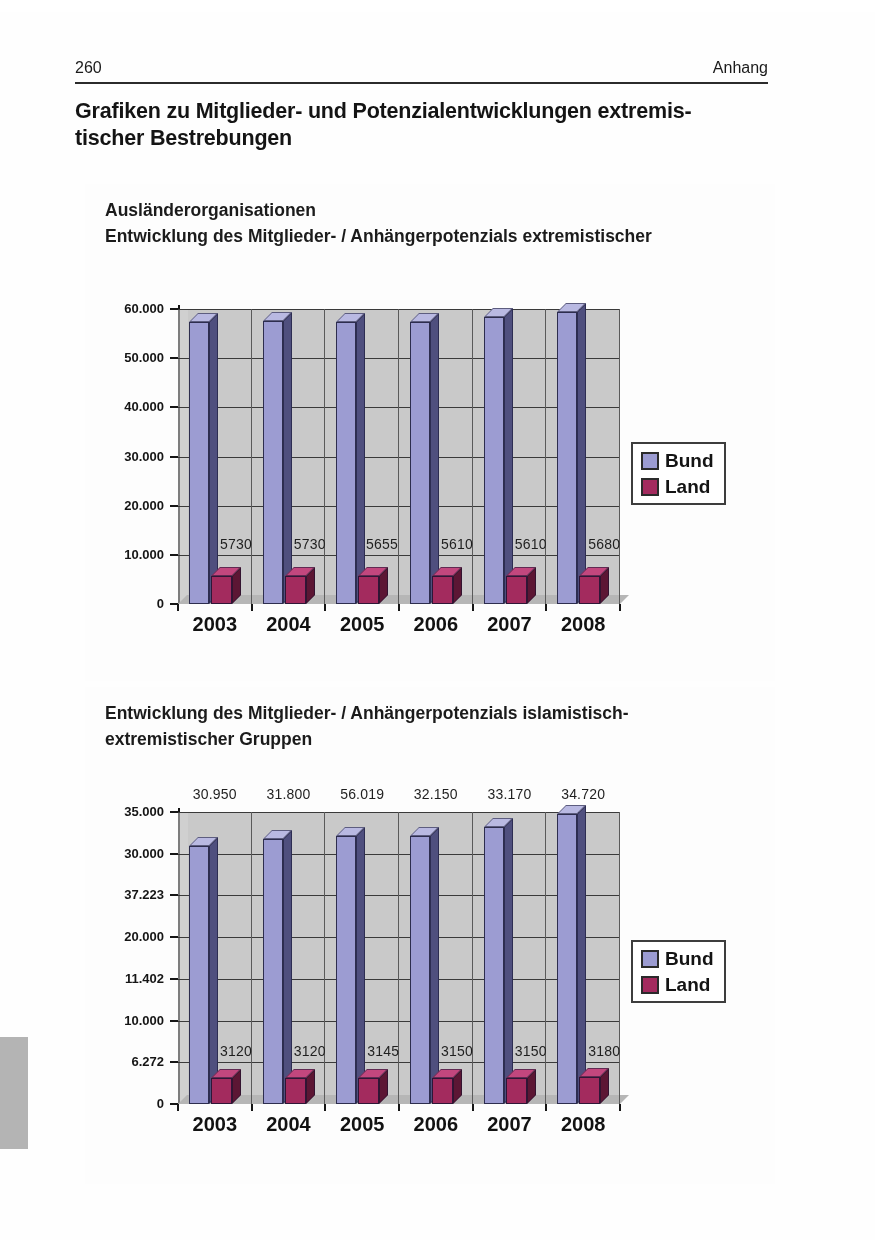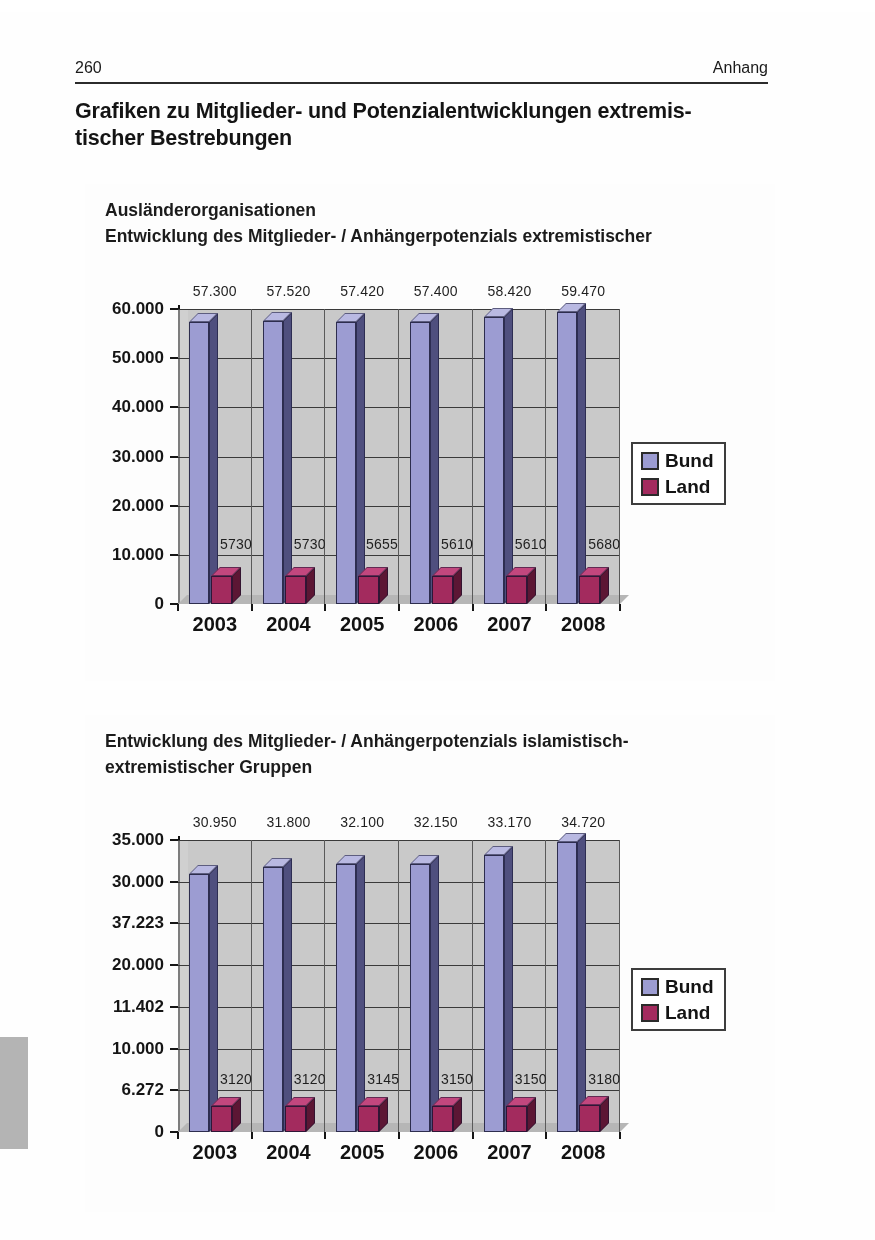--- a/index.html
+++ b/index.html
@@ -24,21 +24,21 @@
   }
 
   
   .chart-root { position:absolute; left:85px; width:690px; height:497px; background:#fdfdfd; }
   .chart-title {
     position:absolute; left:20px; top:13px;
     font-size:17.5px; font-weight:bold; line-height:26px; color:#1b1b1b;
   }
   .y-axis { position:absolute; left:0; top:125px; width:93px; }
   .ylab { position:absolute; right:14px; width:79px; text-align:right;
-          font-size:17px; font-weight:bold; color:#151515; line-height:20px; }
+          font-size:13px; font-weight:bold; color:#151515; line-height:20px; }
   .ytick { position:absolute; right:0; width:8px; height:2px; background:#161616; }
 
   .plot-area { position:absolute; left:93px; top:125px; width:442px; overflow:visible; }
   .axis-y { position:absolute; left:0; top:-4px; bottom:0; width:2px; background:#131313; }
   .axis-x { position:absolute; left:0; bottom:0; width:100%; height:2px; background:#131313; }
   .wall   { position:absolute; opacity:.55; }
   .floor  { position:absolute; transform:skewX(-45deg); transform-origin:0 100%; }
   .hgrid  { position:absolute; height:1px; background:#3a3a3a; }
   .vgrid  { position:absolute; top:0; width:1px; height:100%; background:#5a5a5a; }
 
@@ -79,28 +79,20 @@
   <div class="doc-heading">
     <div>Grafiken zu Mitglieder- und Potenzialentwicklungen extremis-</div>
     <div>tischer Bestrebungen</div>
   </div>
 
   <div class="chart-root" style="top:172px">
     <div class="chart-title">
       <div>Ausländerorganisationen</div>
       <div>Entwicklung des Mitglieder- / Anhängerpotenzials extremistischer</div>
     </div>
-    <div class="top-labels">
-        <div class="dlab" style="left: 0px; width: 73.6667px;">57.300</div>
-        <div class="dlab" style="left: 73.6667px; width: 73.6667px;">57.520</div>
-        <div class="dlab" style="left: 147.333px; width: 73.6667px;">57.420</div>
-        <div class="dlab" style="left: 221px; width: 73.6667px;">57.400</div>
-        <div class="dlab" style="left: 294.667px; width: 73.6667px;">58.420</div>
-        <div class="dlab" style="left: 368.333px; width: 73.6667px;">59.470</div>
-      </div>
     <div class="y-axis" style="height:295px">
         <div class="ylab" style="top: 285px;">0</div>
         <div class="ytick" style="top: 294px;"></div>
         <div class="ylab" style="top: 235.833px;">10.000</div>
         <div class="ytick" style="top: 244.833px;"></div>
         <div class="ylab" style="top: 186.667px;">20.000</div>
         <div class="ytick" style="top: 195.667px;"></div>
         <div class="ylab" style="top: 137.5px;">30.000</div>
         <div class="ytick" style="top: 146.5px;"></div>
         <div class="ylab" style="top: 88.3333px;">40.000</div>
@@ -190,29 +182,29 @@
         <span class="swatch" style="background: rgb(156, 156, 210);"></span>
         <span class="legend-label">Bund</span>
       </div>
       <div class="legend-item">
         <span class="swatch" style="background: rgb(163, 43, 94);"></span>
         <span class="legend-label">Land</span>
       </div>
     </div>
   </div>
 
-  <div class="chart-root" style="top:703px">
+  <div class="chart-root" style="top:675px">
     <div class="chart-title">
       <div>Entwicklung des Mitglieder- / Anhängerpotenzials islamistisch-</div>
       <div>extremistischer Gruppen</div>
     </div>
     <div class="top-labels">
         <div class="dlab" style="left: 0px; width: 73.6667px;">30.950</div>
         <div class="dlab" style="left: 73.6667px; width: 73.6667px;">31.800</div>
-        <div class="dlab" style="left: 147.333px; width: 73.6667px;">32.100</div>
+        <div class="dlab" style="left: 147.333px; width: 73.6667px;">56.019</div>
         <div class="dlab" style="left: 221px; width: 73.6667px;">32.150</div>
         <div class="dlab" style="left: 294.667px; width: 73.6667px;">33.170</div>
         <div class="dlab" style="left: 368.333px; width: 73.6667px;">34.720</div>
       </div>
     <div class="y-axis" style="height:292px">
         <div class="ylab" style="top: 282px;">0</div>
         <div class="ytick" style="top: 291px;"></div>
         <div class="ylab" style="top: 240.286px;">6.272</div>
         <div class="ytick" style="top: 249.286px;"></div>
         <div class="ylab" style="top: 198.571px;">10.000</div>

